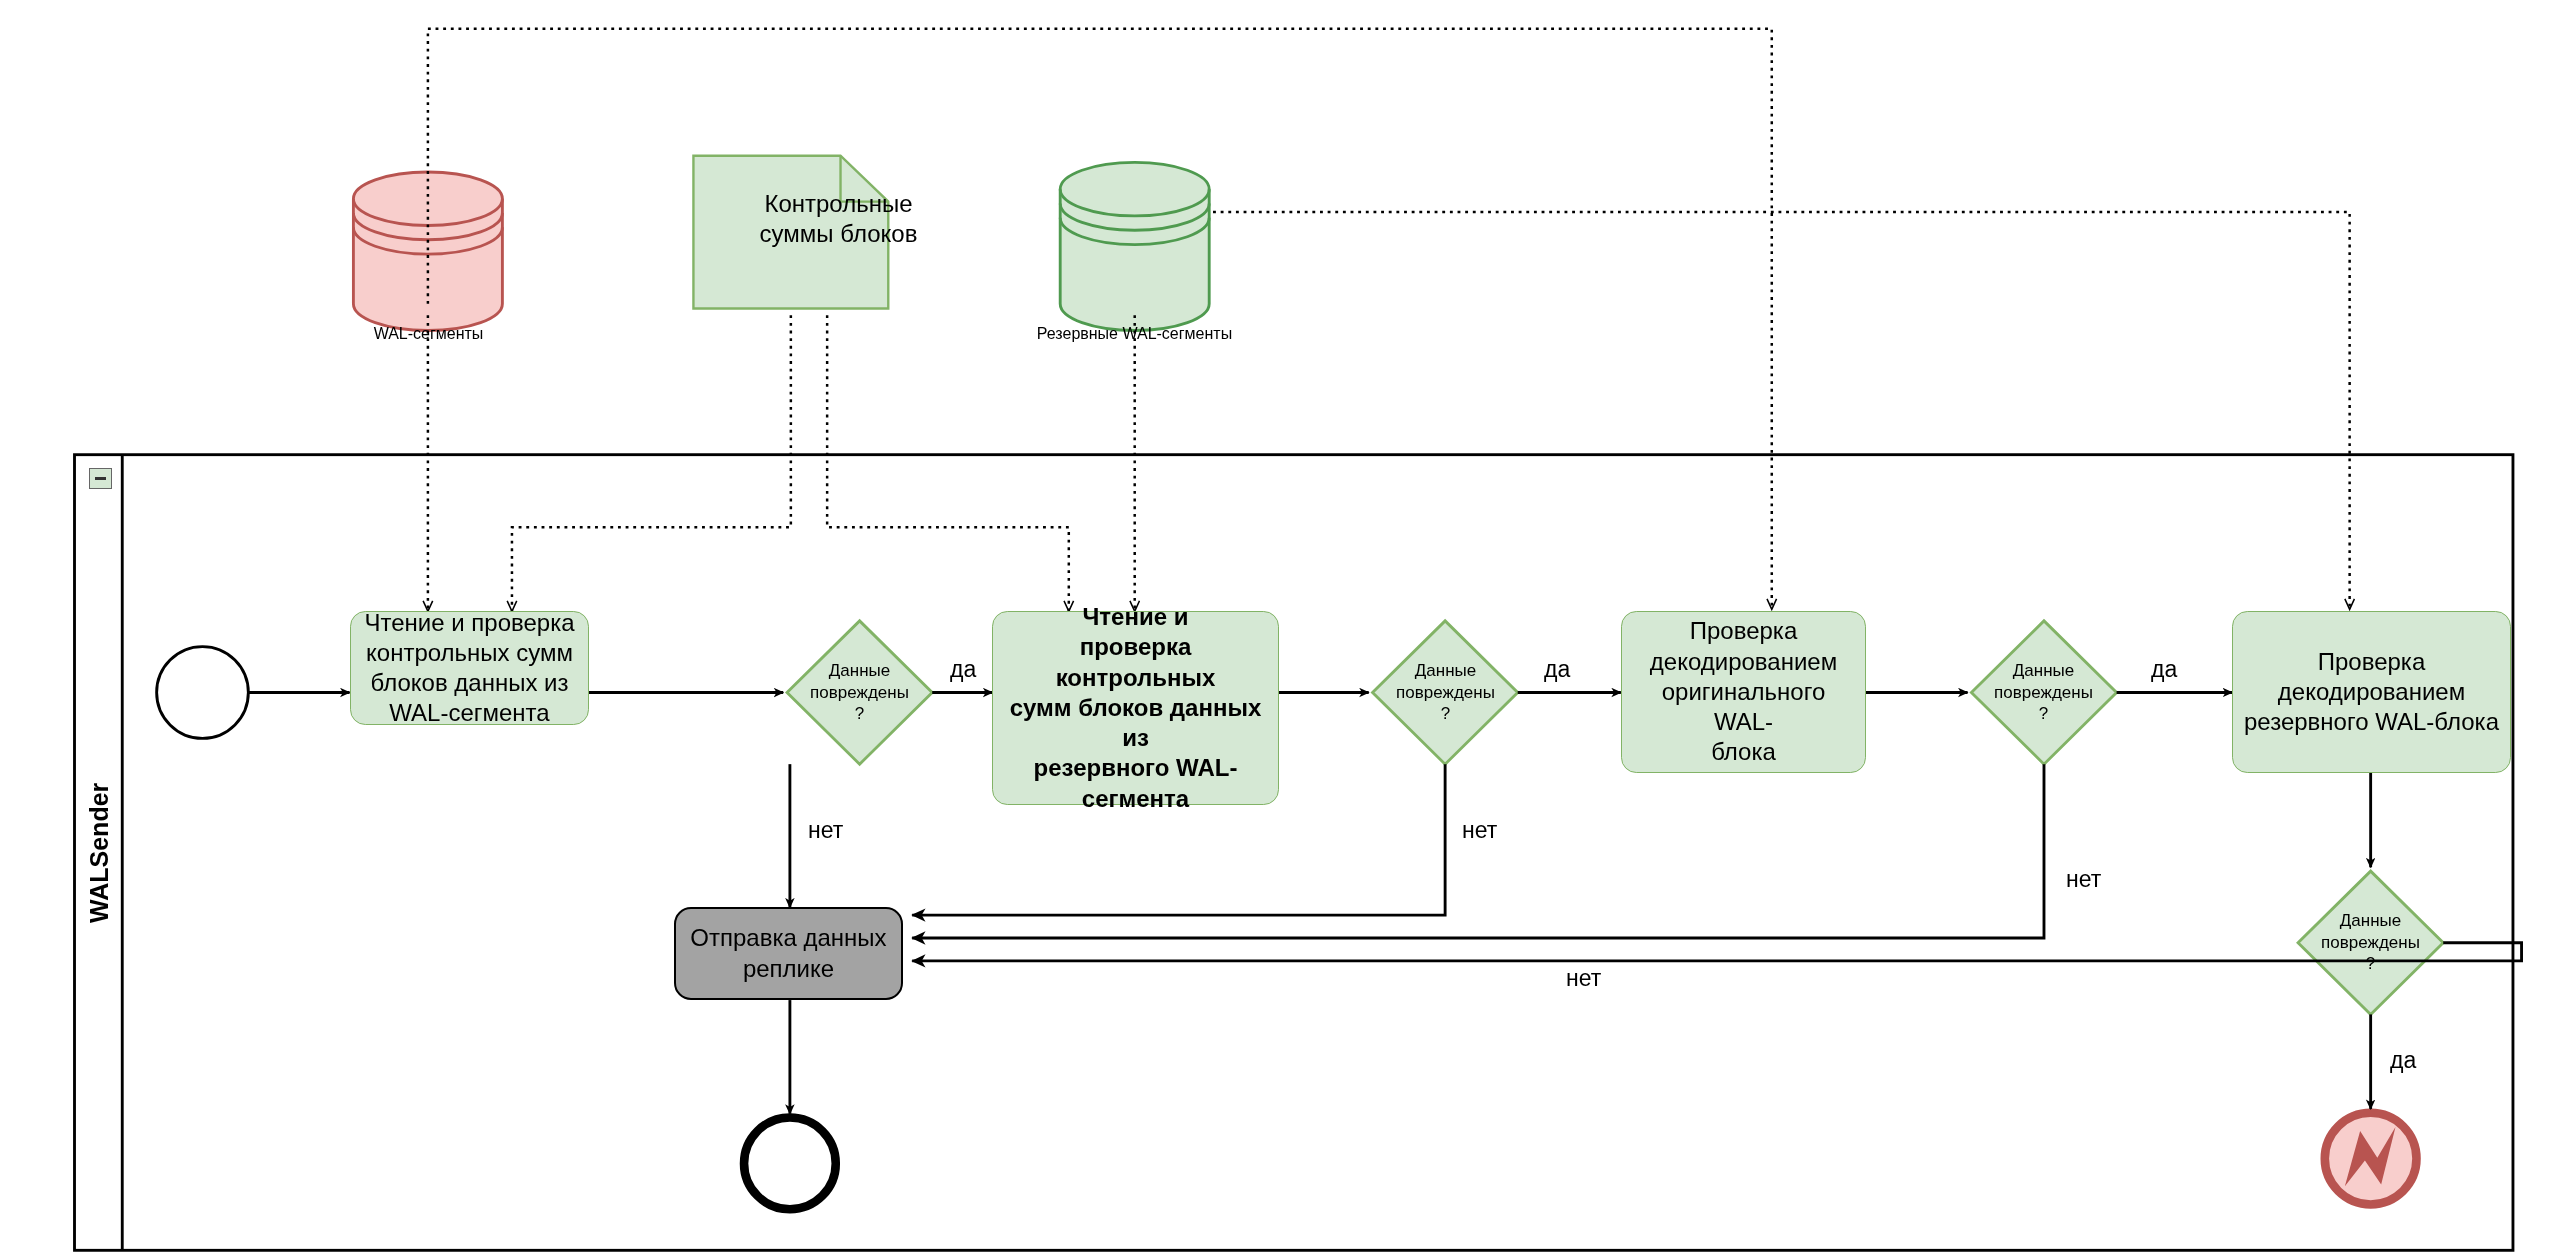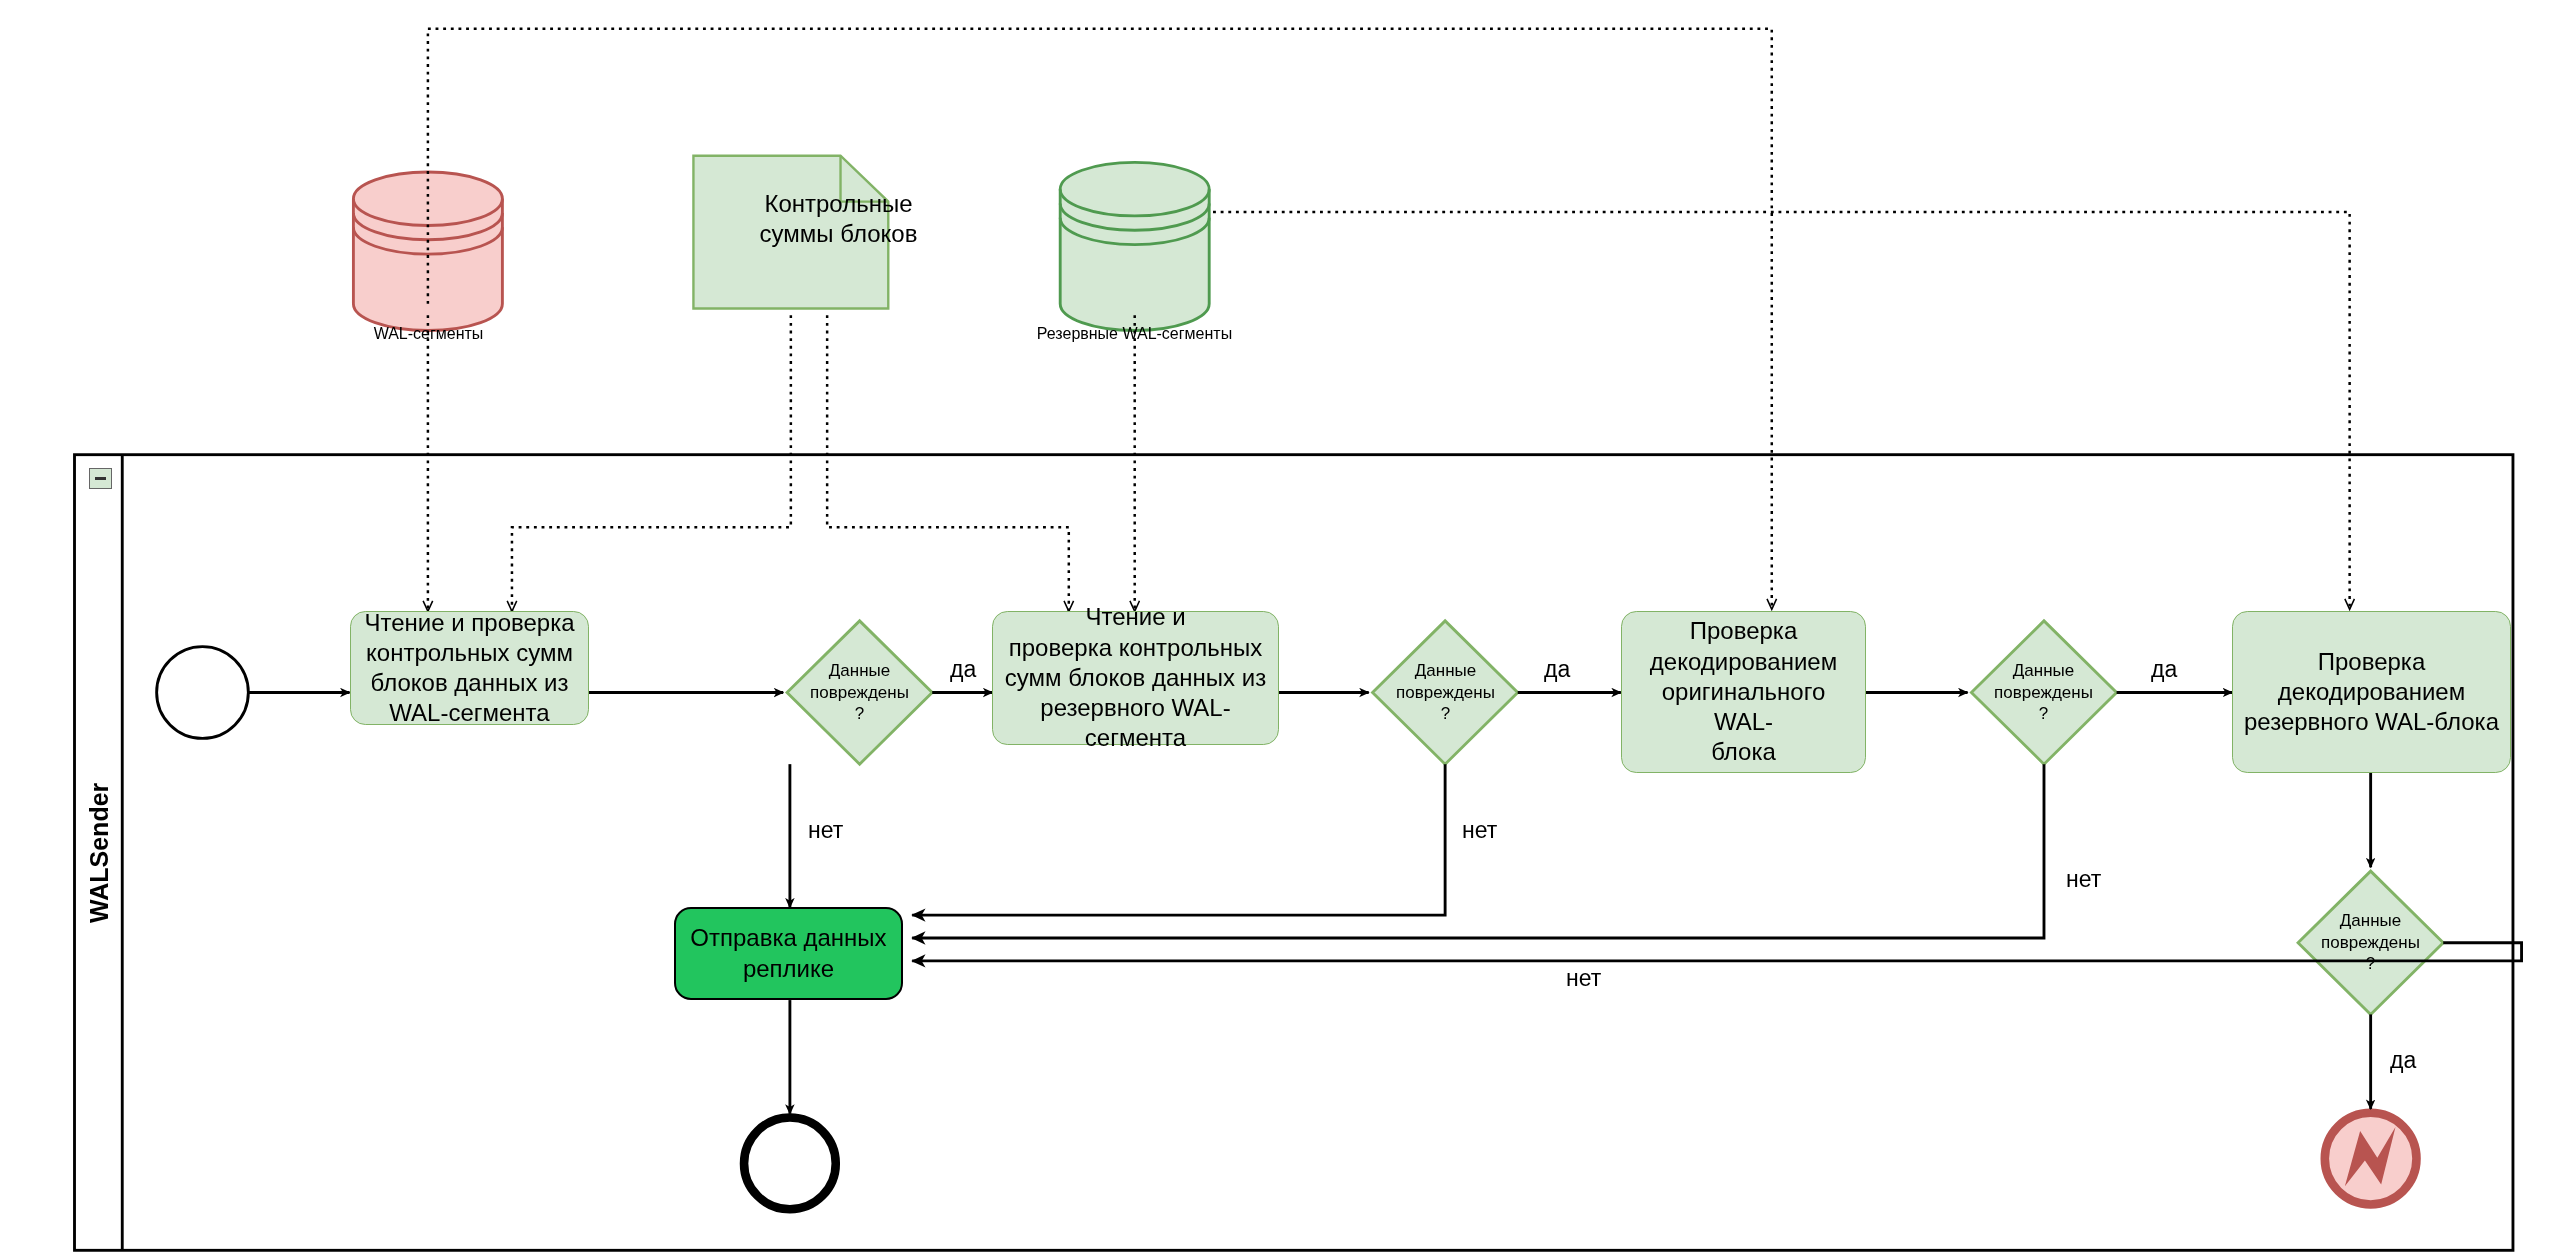--- a/index.html
+++ b/index.html
@@ -7,21 +7,21 @@
   body{font-family:"Liberation Sans","DejaVu Sans",sans-serif;}
   #canvas{position:relative;width:2576px;height:1258px;background:#ffffff;overflow:hidden;}
   #svg-layer{position:absolute;left:0;top:0;width:2576px;height:1258px;}
 
   .node{position:absolute;box-sizing:border-box;display:flex;align-items:center;justify-content:center;text-align:center;}
 
   .task{
     background:#d5e8d4;border:1.9px solid #82b366;border-radius:15.3px;
     font-size:24px;line-height:1.26;color:#000;padding:3.8px 9.6px;
   }
-  .task.plain{background:#22c55e;border:2.9px solid #000000;border-radius:17px;justify-content:center;}
+  .task.plain{background:#a3a3a3;border:2.9px solid #000000;border-radius:17px;justify-content:center;}
 
   .gw-wrap{position:absolute;}
   .gw-text{position:absolute;left:0;top:0;width:100%;height:100%;
     display:flex;align-items:center;justify-content:center;text-align:center;
     font-size:17px;line-height:1.26;color:#000;pointer-events:none;}
 
   .edge-label{position:absolute;font-size:23px;color:#000;white-space:nowrap;}
 
   .ds-label{position:absolute;font-size:16px;color:#000;white-space:nowrap;text-align:center;}
 
@@ -155,21 +155,21 @@
     <span>суммы блоков</span>
   </div>
 
   <div class="node task" style="left:350px;top:611px;width:239px;height:114px;flex-direction:column;">
     <span>Чтение и проверка</span>
     <span>контрольных сумм</span>
     <span>блоков данных из</span>
     <span>WAL-сегмента</span>
   </div>
 
-  <div class="node task" style="left:992px;top:611px;width:287px;height:134px;flex-direction:column;">
+  <div class="node task" style="left:992px;top:611px;width:287px;height:194px;flex-direction:column;font-weight:bold;">
     <span>Чтение и</span>
     <span>проверка контрольных</span>
     <span>сумм блоков данных из</span>
     <span>резервного WAL-</span>
     <span>сегмента</span>
   </div>
 
   <div class="node task" style="left:1621px;top:611px;width:245px;height:162px;flex-direction:column;">
     <span>Проверка</span>
     <span>декодированием</span>

